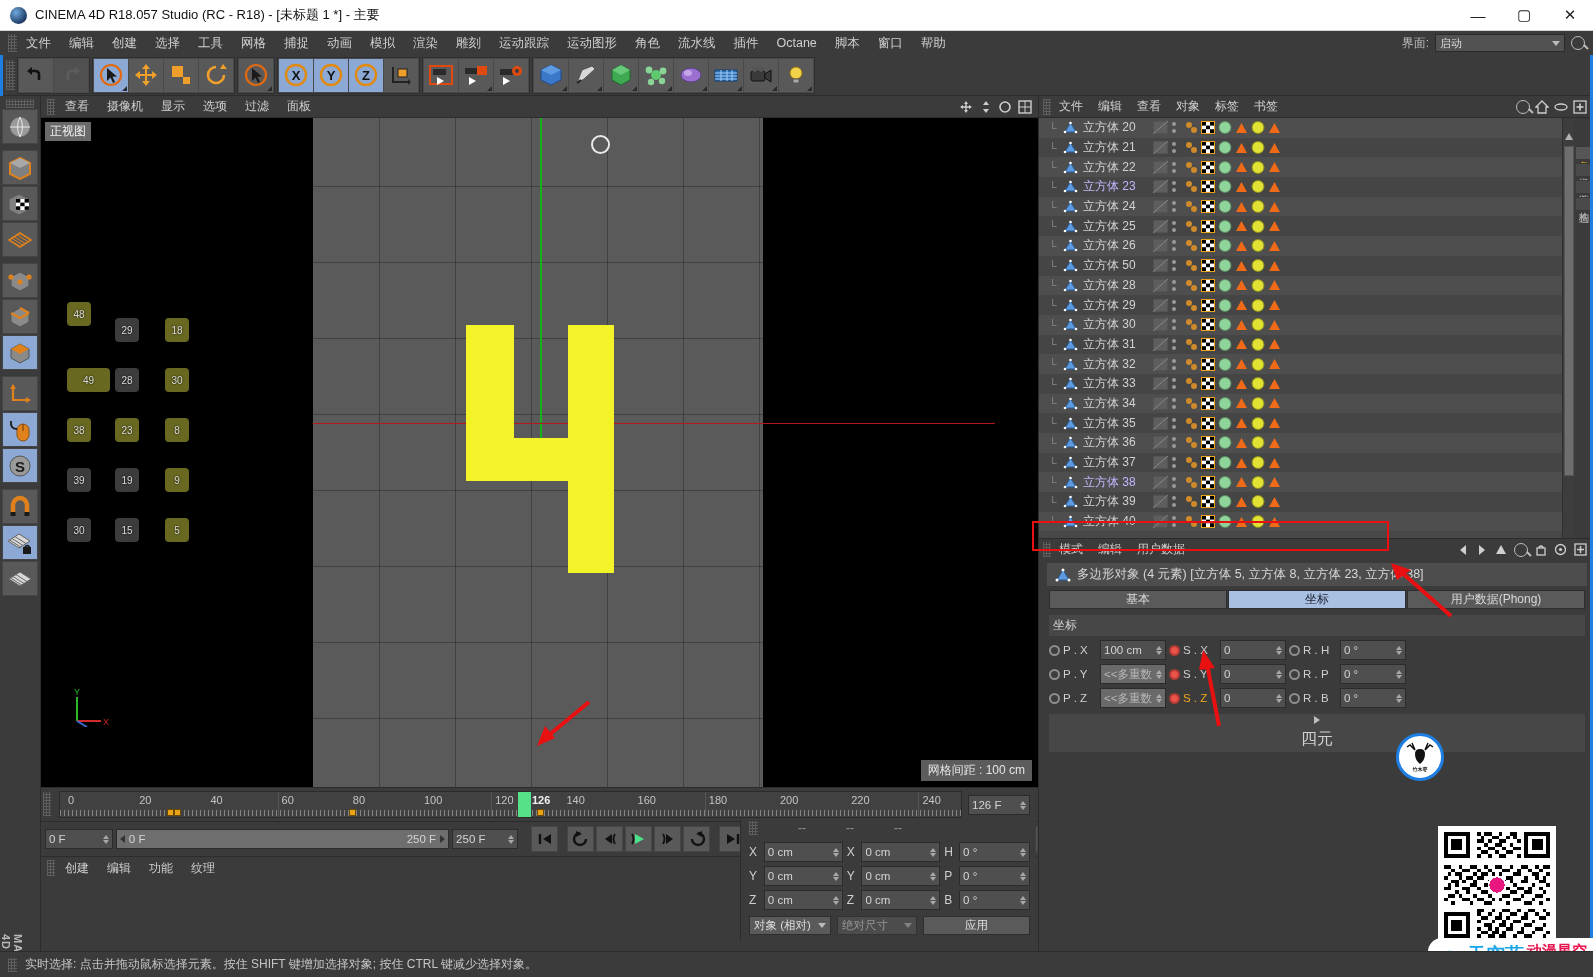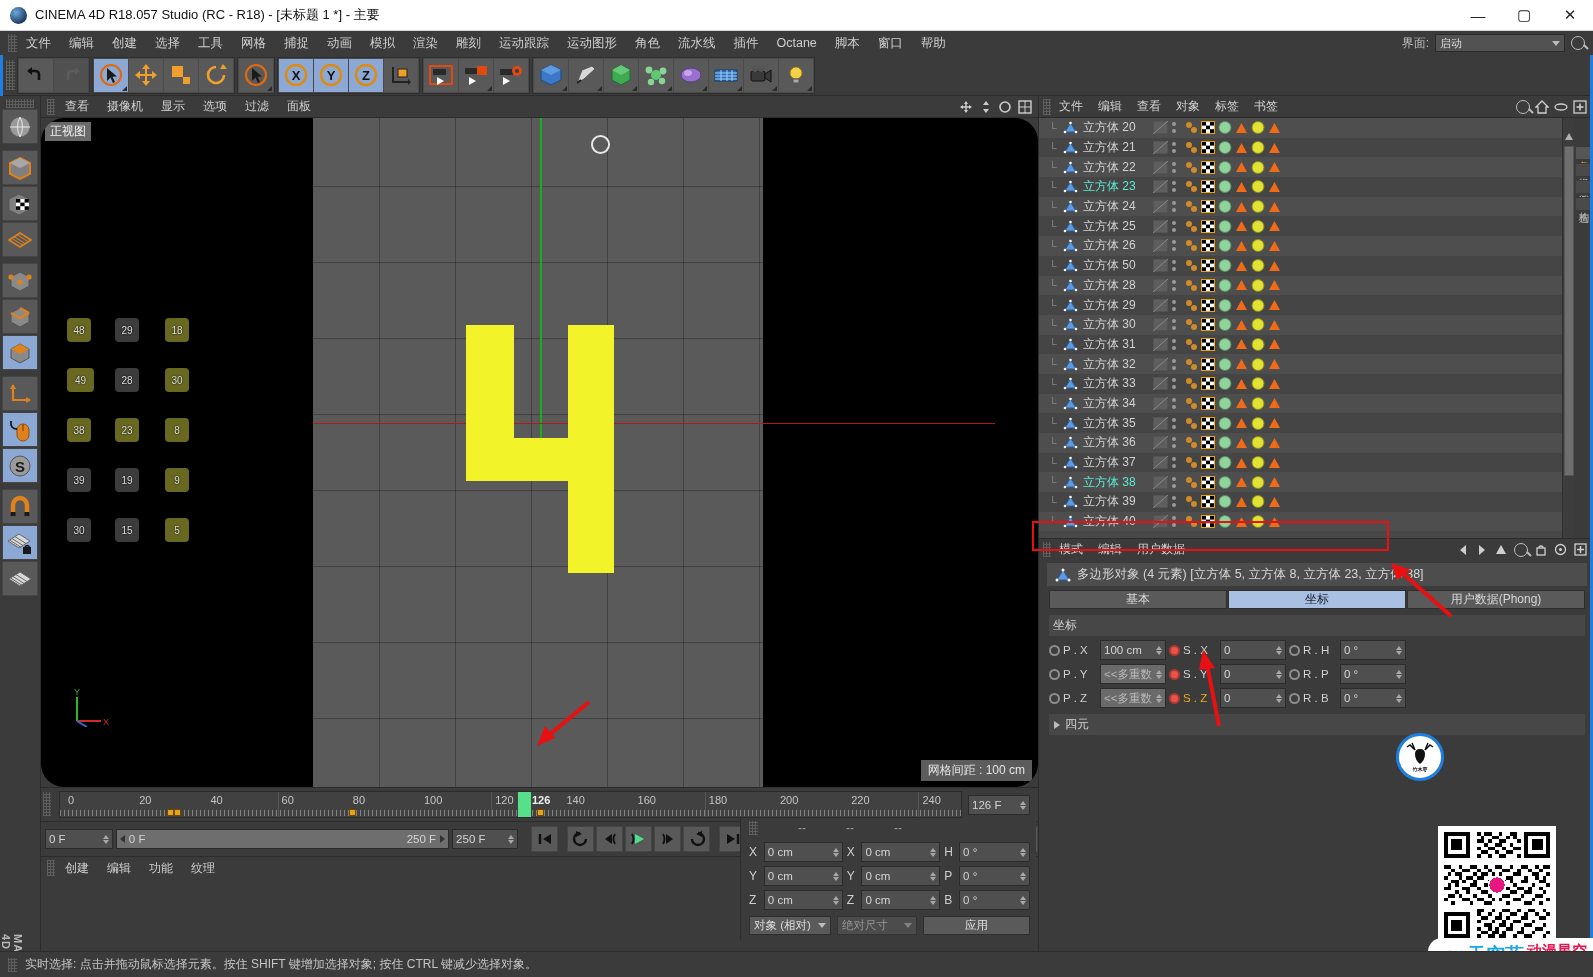--- a/index.html
+++ b/index.html
@@ -43,21 +43,21 @@
   
   .body-wrap{display:flex;height:880px;}
   .leftbar{width:41px;background:#3b3b3b;border-right:1px solid #2c2c2c;padding-top:3px;display:flex;flex-direction:column;align-items:center;gap:1px;position:relative;}
   .lbtn{width:36px;height:35px;background:#595959;display:flex;align-items:center;justify-content:center;position:relative;border:1px solid #454545;}
   .lbtn.sel{background:#8ca9d6;}
   .lsep{height:4px;}
 
   .center-col{width:997px;display:flex;flex-direction:column;}
   .vp-menubar{height:22px;background:#3b3b3b;display:flex;align-items:center;padding-left:6px;gap:2px;border-bottom:1px solid #2c2c2c;}
   .vp-menubar .mi{padding:1px 8px;font-size:12px;color:#cfcfcf;}
-  .viewport{flex:1;position:relative;background:#000;overflow:hidden;border-radius:23px;}
+  .viewport{flex:1;position:relative;background:#000;overflow:hidden;}
   .vp-grey{position:absolute;left:272px;top:0;width:450px;height:100%;background:#5a5a5a;}
   .gridlines{position:absolute;left:272px;top:0;width:450px;height:100%;
     background-image:
       linear-gradient(to right,rgba(0,0,0,.28) 1px,transparent 1px),
       linear-gradient(to bottom,rgba(0,0,0,.28) 1px,transparent 1px);
     background-size:76px 76px;background-position:-10px -8px;}
   .axis-green{position:absolute;left:499px;top:0;width:2px;height:330px;background:#18b018;}
   .axis-red{position:absolute;left:272px;top:305px;width:682px;height:1px;background:#b41818;}
   .vp-label{position:absolute;left:4px;top:4px;background:#6a6a6a;color:#f0f0f0;font-size:12px;padding:1px 5px;}
   .circ-handle{position:absolute;left:550px;top:17px;width:19px;height:19px;border:2px solid #e8e8e8;border-radius:50%;}
@@ -119,21 +119,21 @@
   .om-menu .mi{padding:1px 7px;font-size:12px;color:#cfcfcf;}
   .om-icons{margin-left:auto;display:flex;gap:5px;padding-right:6px;align-items:center;}
   .objlist{flex:none;height:420px;background:#484848;overflow:hidden;position:relative;display:flex;}
   .objrows{flex:1;}
   .orow{height:19.7px;display:flex;align-items:center;padding-left:10px;position:relative;}
   .orow:nth-child(odd){background:#4e4e4e;}
   .orow:nth-child(even){background:#454545;}
   .orow .tree{width:14px;color:#8a8a8a;font-size:11px;}
   .orow .oicon{width:15px;height:13px;margin-right:5px;position:relative;}
   .orow .onm{font-size:12px;color:#d2d2d2;white-space:nowrap;}
-  .orow.sel .onm{color:#5eead4;}
+  .orow.sel .onm{color:#c4b5fd;}
   .orow .mid{display:flex;align-items:center;gap:4px;margin-left:14px;}
   .tagstrip{position:absolute;left:146px;display:flex;align-items:center;gap:3px;}
   .scrollcol{width:12px;background:#3d3d3d;border-left:1px solid #2f2f2f;position:relative;}
   .scrollthumb{position:absolute;left:1px;width:10px;background:#6e6e6e;border:1px solid #555;}
 
   .vtabs{width:20px;background:#3b3b3b;display:flex;flex-direction:column;align-items:center;padding-top:28px;gap:3px;}
   .vtab{width:18px;padding:6px 0;background:#4a4a4a;writing-mode:vertical-rl;text-orientation:upright;font-size:10.5px;color:#b4b4b4;letter-spacing:0;text-align:center;border:1px solid #3a3a3a;}
   .vtab.act{color:#f0a81e;background:#565656;}
 
   
@@ -148,21 +148,21 @@
   .sect-hd{margin:6px 8px 0 10px;font-size:12px;color:#d0d0d0;background:#474747;padding:2px 4px;}
   .coordgrid{padding:4px 8px 0 10px;}
   .cg-row{display:flex;align-items:center;gap:3px;margin-bottom:4px;}
   .radio{width:11px;height:11px;border-radius:50%;border:2px solid #8e8e8e;background:#3d3d3d;flex:none;}
   .radio.on{background:#e8534a;border-color:#b03a33;}
   .cglbl{font-size:11.5px;color:#cfcfcf;width:34px;}
   .cglbl.hi{color:#f0a81e;}
   .cgfield{width:66px;}
   .multival{color:#b9b9b9;background:#6a6a6a;}
   .ordrow{display:flex;align-items:center;justify-content:flex-end;gap:6px;padding:0 8px 0 10px;}
-  .accord{margin:6px 8px 0 10px;background:#474747;display:flex;align-items:center;gap:5px;padding:2px 5px;font-size:12px;color:#d0d0d0;}
+  .accord{margin:6px 8px 0 10px;background:#474747;display:flex;align-items:center;gap:5px;padding:2px 5px;font-size:16px;color:#d0d0d0;flex-direction:column;}
   .tri{width:0;height:0;border-top:4px solid transparent;border-bottom:4px solid transparent;border-left:6px solid #bdbdbd;}
 
   
   .statusbar{position:absolute;left:0;bottom:0;width:1593px;height:26px;background:#3b3b3b;border-top:1px solid #2c2c2c;display:flex;align-items:center;padding-left:8px;gap:8px;}
   .statusbar .txt{font-size:12px;color:#c4c4c4;}
   .c4dside{position:absolute;left:0;top:838px;width:30px;height:112px;}
   .c4dside span{writing-mode:vertical-rl;text-orientation:mixed;font-size:11px;color:#b8b8b8;font-weight:bold;letter-spacing:1px;}
 
   
   .wm-badge{position:absolute;left:1396px;top:733px;width:48px;height:48px;border-radius:50%;background:#fff;border:3px solid #1e7fe0;display:flex;align-items:center;justify-content:center;flex-direction:column;}
@@ -570,24 +570,24 @@
       </div>
 
       <div class="redarrow" style="left:492px;top:580px;">
         <svg width="62" height="48">
             <path d="M56 4 L10 42" stroke="#e81010" stroke-width="4"></path>
             <path d="M4 48 L12 28 L22 40 Z" fill="#e81010"></path>
           </svg>
       </div>
 
       <div id="cube-label-host">
-          <div class="cubelbl on" style="left: 26px; top: 200px; width: 24px; height: 24px;">48</div>
+          <div class="cubelbl on" style="left: 26px; top: 184px; width: 24px; height: 24px;">48</div>
           <div class="cubelbl off" style="left: 74px; top: 200px; width: 24px; height: 24px;">29</div>
           <div class="cubelbl on" style="left: 124px; top: 200px; width: 24px; height: 24px;">18</div>
-          <div class="cubelbl on" style="left: 26px; top: 250px; width: 27px; height: 24px;">49</div>
+          <div class="cubelbl on" style="left: 26px; top: 250px; width: 43px; height: 24px;">49</div>
           <div class="cubelbl off" style="left: 74px; top: 250px; width: 24px; height: 24px;">28</div>
           <div class="cubelbl on" style="left: 124px; top: 250px; width: 24px; height: 24px;">30</div>
           <div class="cubelbl on" style="left: 26px; top: 300px; width: 24px; height: 24px;">38</div>
           <div class="cubelbl on" style="left: 74px; top: 300px; width: 24px; height: 24px;">23</div>
           <div class="cubelbl on" style="left: 124px; top: 300px; width: 24px; height: 24px;">8</div>
           <div class="cubelbl off" style="left: 26px; top: 350px; width: 24px; height: 24px;">39</div>
           <div class="cubelbl off" style="left: 74px; top: 350px; width: 24px; height: 24px;">19</div>
           <div class="cubelbl on" style="left: 124px; top: 350px; width: 24px; height: 24px;">9</div>
           <div class="cubelbl off" style="left: 26px; top: 400px; width: 24px; height: 24px;">30</div>
           <div class="cubelbl off" style="left: 74px; top: 400px; width: 24px; height: 24px;">15</div>

